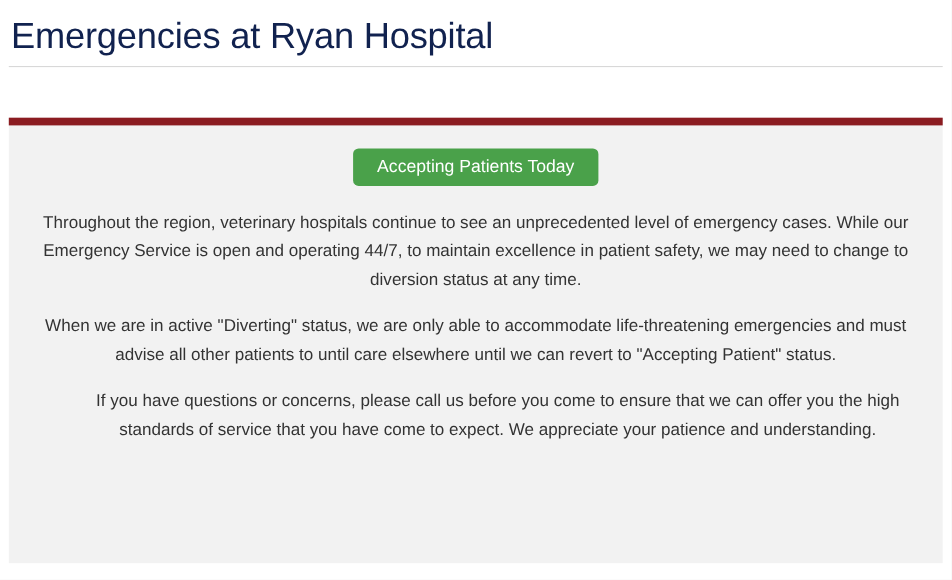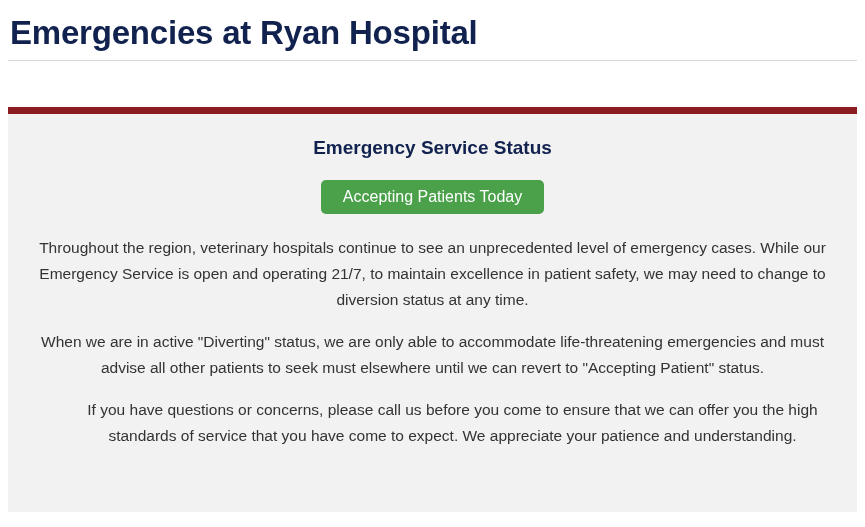--- a/index.html
+++ b/index.html
@@ -21,21 +21,21 @@
     height: 527px;
     box-sizing: border-box;
   }
 
   
   .page-title {
     margin: 0;
     padding: 13px 0 0 10px;
     font-size: 33px;
     line-height: 40px;
-    font-weight: bold;
+    font-weight: normal;
     color: #11224f;
     letter-spacing: -0.2px;
     font-family: "Liberation Sans", sans-serif;
   }
 
   .title-rule {
     margin: 7px 8px 0 8px;
     height: 1px;
     background: #d8d8d8;
     border: 0;
@@ -107,27 +107,26 @@
 <body>
 
 <div class="page">
 
   <h1 class="page-title">Emergencies at Ryan Hospital</h1>
 
   <div class="title-rule"></div>
 
   <section class="status-card">
 
-    <h2 class="card-heading">Emergency Service Status</h2>
 
     <div class="status-button-wrap">
       <button class="status-button">Accepting Patients Today</button>
     </div>
 
     <div class="card-body">
-      <p>Throughout the region, veterinary hospitals continue to see an unprecedented level of emergency cases. While our Emergency Service is open and operating 21/7, to maintain excellence in patient safety, we may need to change to diversion status at any time.</p>
-      <p>When we are in active "Diverting" status, we are only able to accommodate life-threatening emergencies and must advise all other patients to seek must elsewhere until we can revert to "Accepting Patient" status.</p>
+      <p>Throughout the region, veterinary hospitals continue to see an unprecedented level of emergency cases. While our Emergency Service is open and operating 44/7, to maintain excellence in patient safety, we may need to change to diversion status at any time.</p>
+      <p>When we are in active "Diverting" status, we are only able to accommodate life-threatening emergencies and must advise all other patients to until care elsewhere until we can revert to "Accepting Patient" status.</p>
       <p>If you have questions or concerns, please call us before you come to ensure that we can offer you the high standards of service that you have come to expect. We appreciate your patience and understanding.</p>
     </div>
 
   </section>
 
 </div>
 
 </body></html>

